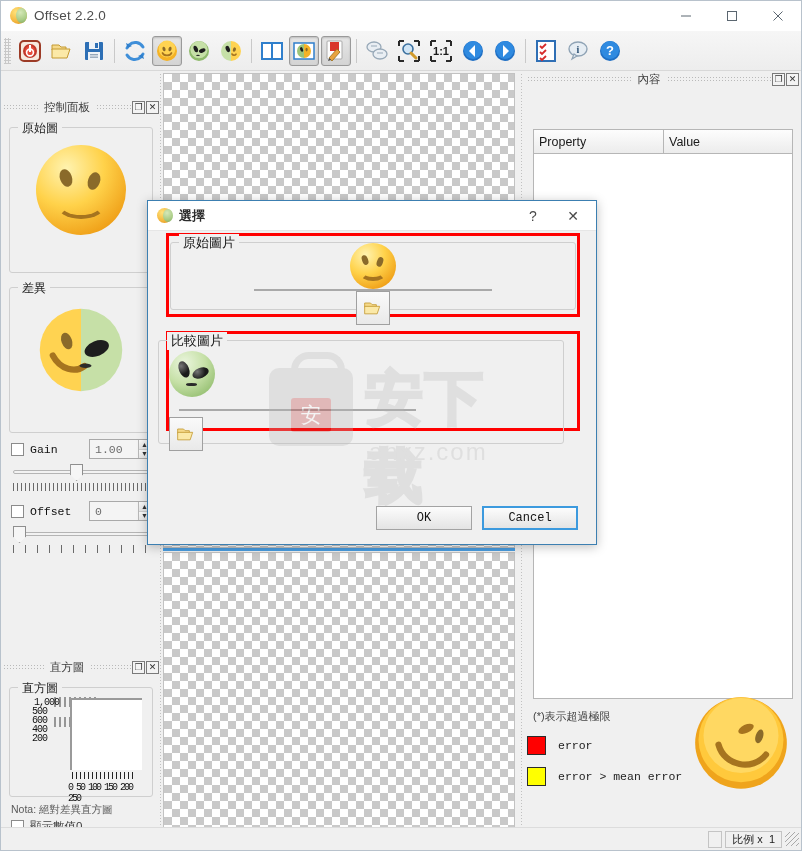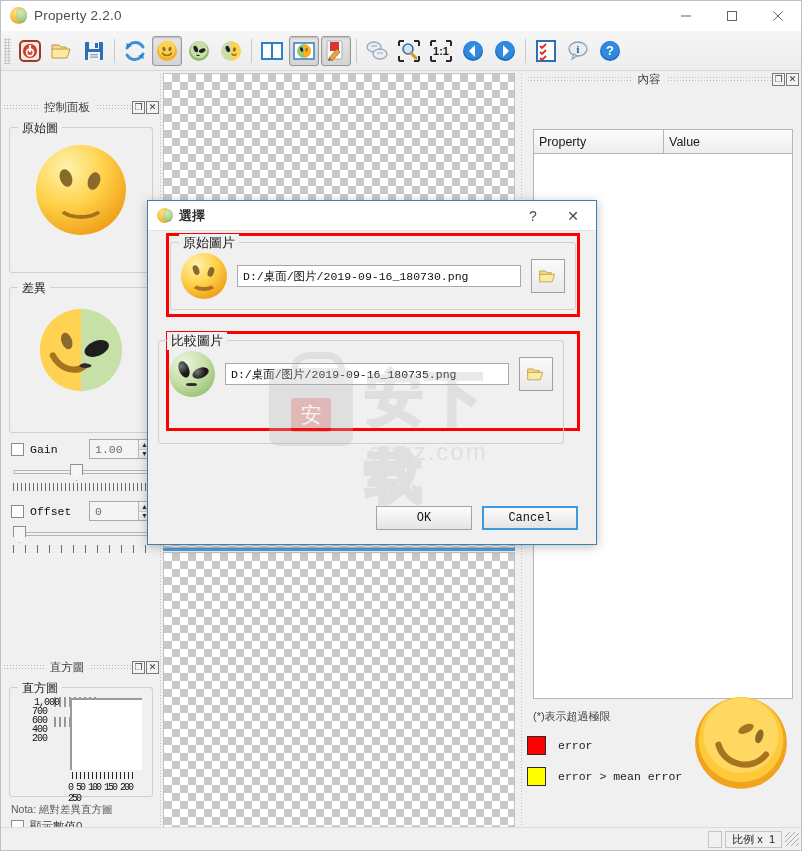--- a/index.html
+++ b/index.html
@@ -293,21 +293,21 @@
   #redbox2 { left: 18px; top: 130px; width: 414px; height: 100px; }
   .dlg-group {
     position: absolute; border: 1px solid #cfcfcf; border-radius: 3px;
   }
   .dlg-group > .gtitle {
     position: absolute; top: -9px; left: 8px; background: #f0f0f0;
     padding: 0 4px; font-size: 13px; color: #111;
   }
   #group1 { left: 22px; top: 41px; width: 406px; height: 68px; }
   #group2 { left: 10px; top: 139px; width: 406px; height: 104px; }
-  .grow { display: flex; align-items: center; height: 100%; padding: 0 10px; }
+  .grow { display: flex; align-items: center; height: 100%; padding: 0 10px; flex-direction: column; }
   .mini-face { width: 46px; height: 46px; border-radius: 50%; position: relative; flex: 0 0 auto; }
   .mini-smiley { background: radial-gradient(circle at 34% 26%, #fff3b0 0%, #ffd24a 42%, #f0a21a 78%, #d98108 100%); }
   .mini-alien  { background: radial-gradient(circle at 34% 26%, #eaf5dd 0%, #c6e0a7 45%, #9cc479 78%, #7aa75a 100%); }
   .pathbox {
     flex: 1 1 auto; height: 22px; margin: 0 10px; background: #ffffff;
     border: 1px solid #a9a9a9; display: flex; align-items: center; padding: 0 5px;
     font-family: "Liberation Mono", monospace; font-size: 11.5px; color: #111;
     overflow: hidden; white-space: nowrap;
   }
   .browse-btn {
@@ -352,21 +352,21 @@
     letter-spacing: 2px;
   }
 </style>
 </head>
 <body>
 
 <div id="app">
 
   <div class="titlebar">
     <div class="title-icon"></div>
-    <div class="title-text">Property 2.2.0</div>
+    <div class="title-text">Offset 2.2.0</div>
     <div class="win-controls">
       <div class="win-btn">
         <svg width="12" height="12" viewBox="0 0 12 12">
             <line x1="1" y1="6" x2="11" y2="6" stroke="#5b6670" stroke-width="1"></line>
           </svg>
       </div>
       <div class="win-btn">
         <svg width="12" height="12" viewBox="0 0 12 12">
             <rect x="1.5" y="1.5" width="9" height="9" fill="none" stroke="#5b6670" stroke-width="1"></rect>
           </svg>
@@ -653,21 +653,21 @@
       <div class="dots"></div>
       <div class="pbtn">❐</div>
       <div class="pbtn">✕</div>
     </div>
 
     <div class="groupbox" style="height:110px;margin-top:12px;">
       <div class="gtitle">直方圖</div>
       <div class="hist-area">
         <div class="hist-ylab">
           <div style="position:absolute;left:16px;top:0;">1,000</div>
-          <div style="position:absolute;left:14px;top:9px;">700</div>
+          <div style="position:absolute;left:14px;top:9px;">500</div>
           <div style="position:absolute;left:14px;top:18px;">600</div>
           <div style="position:absolute;left:14px;top:27px;">400</div>
           <div style="position:absolute;left:14px;top:36px;">200</div>
           <div style="position:absolute;left:34px;top:0px;letter-spacing:-1px;">|||||||||</div>
           <div style="position:absolute;left:34px;top:20px;letter-spacing:-1px;">|||||||||</div>
         </div>
         <div class="hist-plot"></div>
         <div class="hist-xticks"></div>
         <div class="hist-xlab">0 50 100 150 200 250</div>
       </div>

